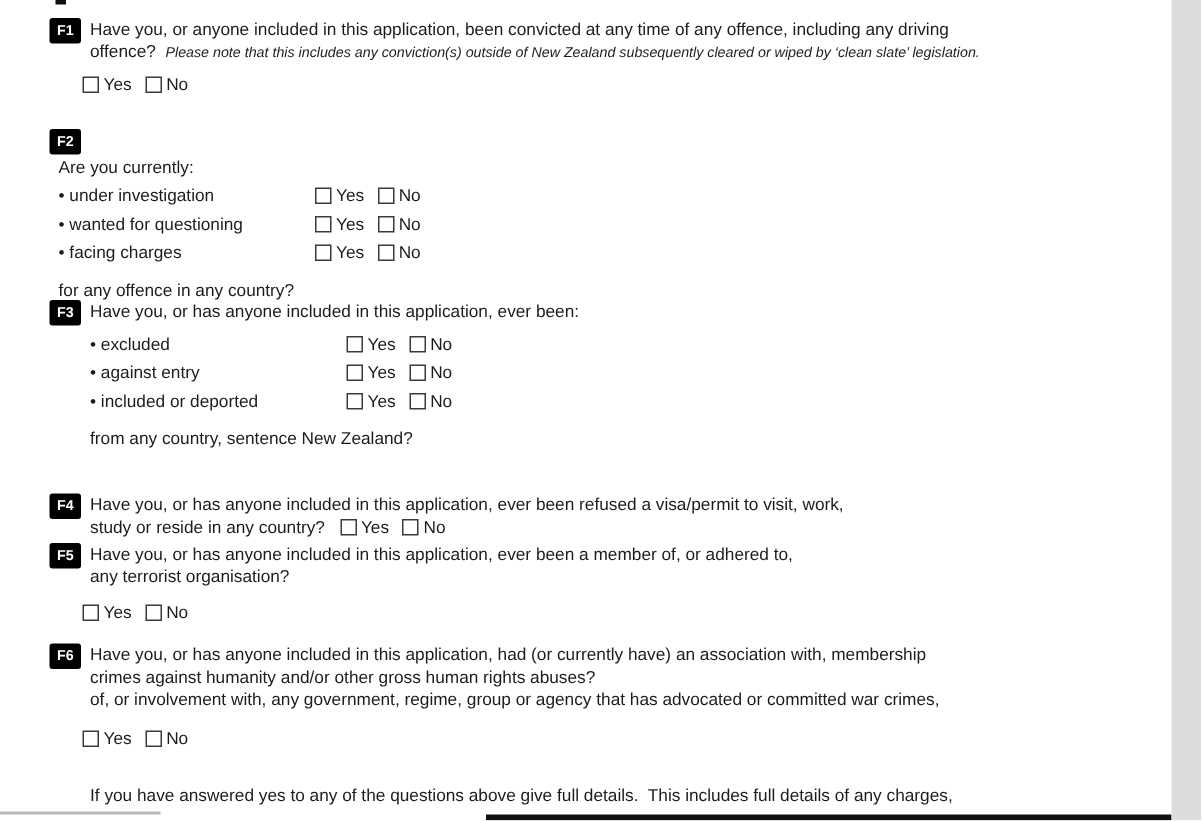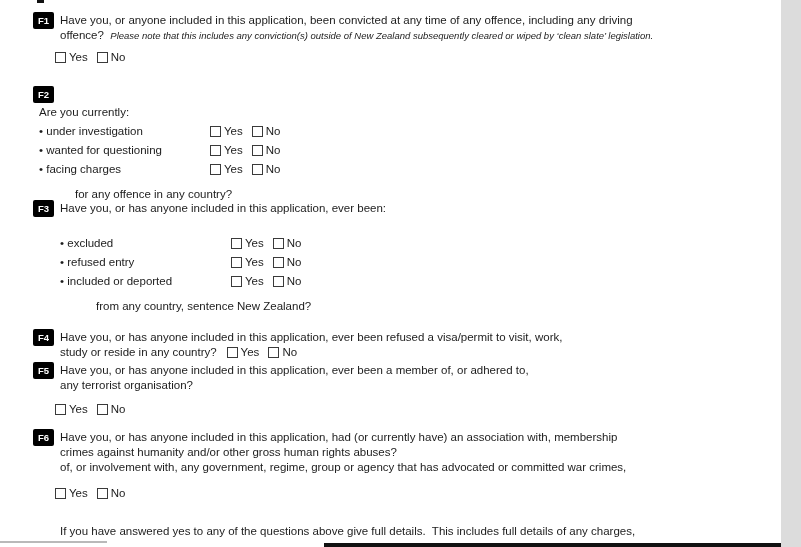--- a/index.html
+++ b/index.html
@@ -35,25 +35,25 @@
   .note { font-style:italic; font-size:9.5px; }
   .cb {
     display:inline-block; width:11px; height:11px;
     border:1.5px solid #3a3a3a; background:#fff;
     vertical-align:-1.5px; margin-right:3px;
   }
   .cblabel { margin-right:9px; }
   .cbrow { margin-left:-5px; }
   .cbrow-gap { margin-top:7px; }
   .brows { margin-top:4px; }
-  .brows-f3 { margin-top:20px; }
+  .brows-f3 { margin-top:7px; }
   .brow { display:flex; align-items:flex-start; height:19px; }
   .blabel { width:171px; white-space:pre-wrap; }
   .blabel::before { content:"•\00a0 "; }
-  .footer-line { margin-top:6px; white-space:pre-wrap;margin-left:36px; }
+  .footer-line { margin-top:6px; white-space:pre-wrap; }
   .inline-pair { margin-left:10px; white-space:normal; }
   .footnote { position:absolute; left:60px; top:524px; width:712px; }
 </style>
 </head>
 <body>
 
 <div class="page">
 
   <div class="top-cut-mark"></div>
 
@@ -93,21 +93,21 @@
   <div class="q" style="top:199px;">
     <div class="badge">F3</div>
     <div class="content">
       <div class="line">Have you, or has anyone included in this application, ever been:</div>
       <div class="brows brows-f3">
         <div class="brow">
           <span class="blabel">excluded</span>
           <span><span class="cb"></span><span class="cblabel">Yes</span><span class="cb"></span><span class="cblabel">No</span></span>
         </div>
         <div class="brow">
-          <span class="blabel">refused entry</span>
+          <span class="blabel">against entry</span>
           <span><span class="cb"></span><span class="cblabel">Yes</span><span class="cb"></span><span class="cblabel">No</span></span>
         </div>
         <div class="brow">
           <span class="blabel">included or deported</span>
           <span><span class="cb"></span><span class="cblabel">Yes</span><span class="cb"></span><span class="cblabel">No</span></span>
         </div>
       </div>
       <div class="footer-line">from any country, sentence New Zealand?</div>
     </div>
   </div>

